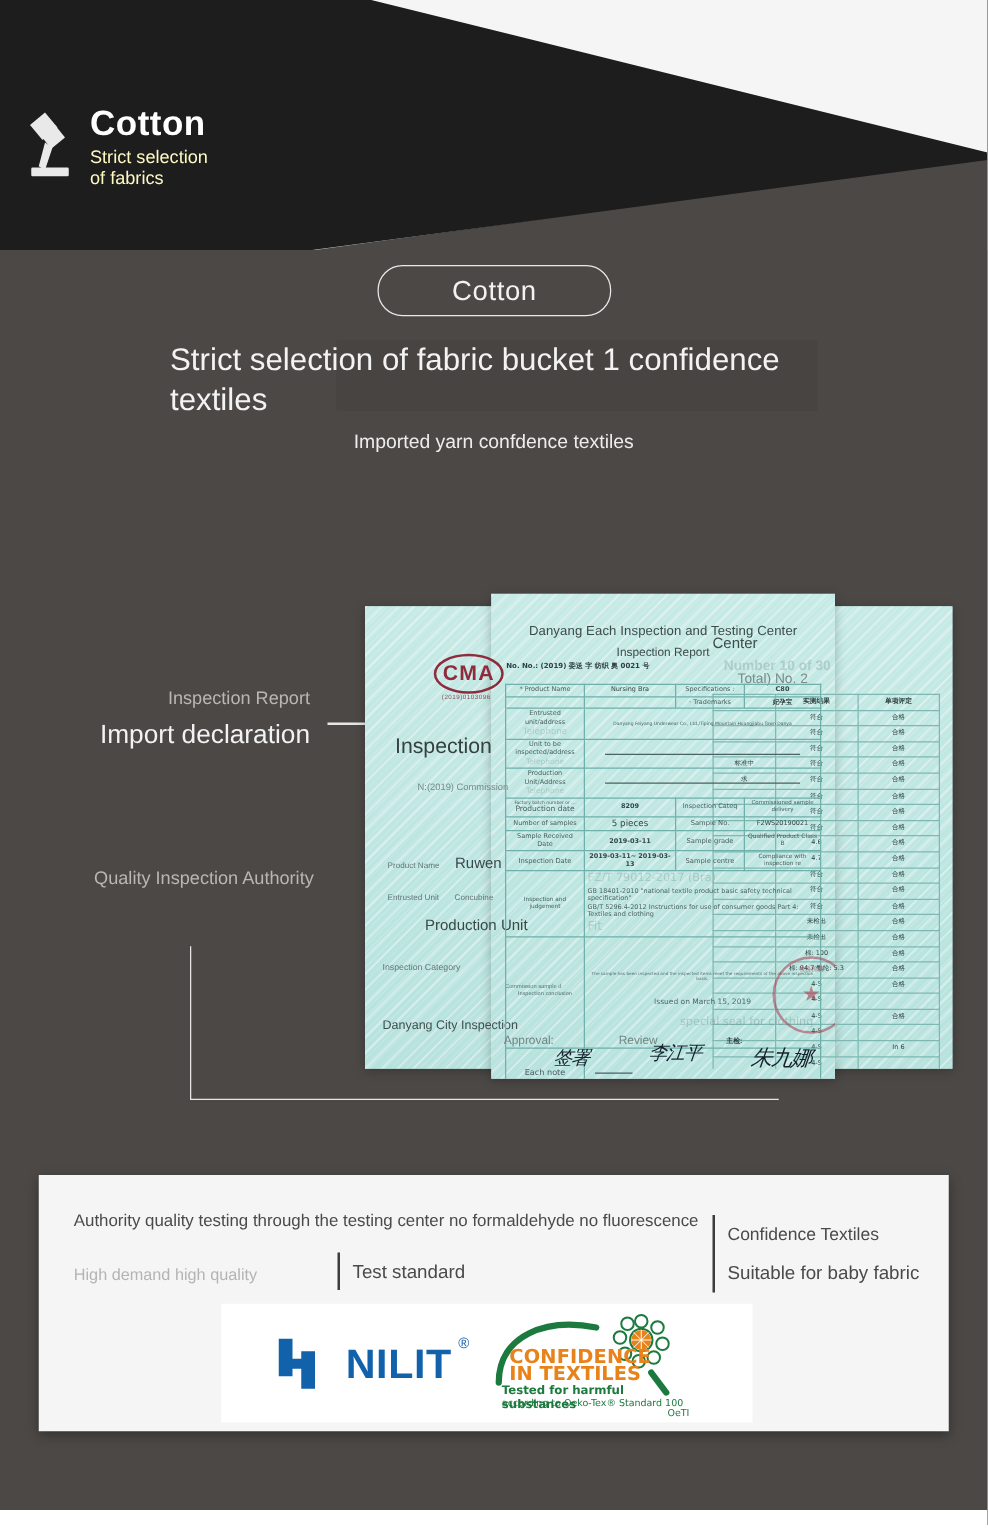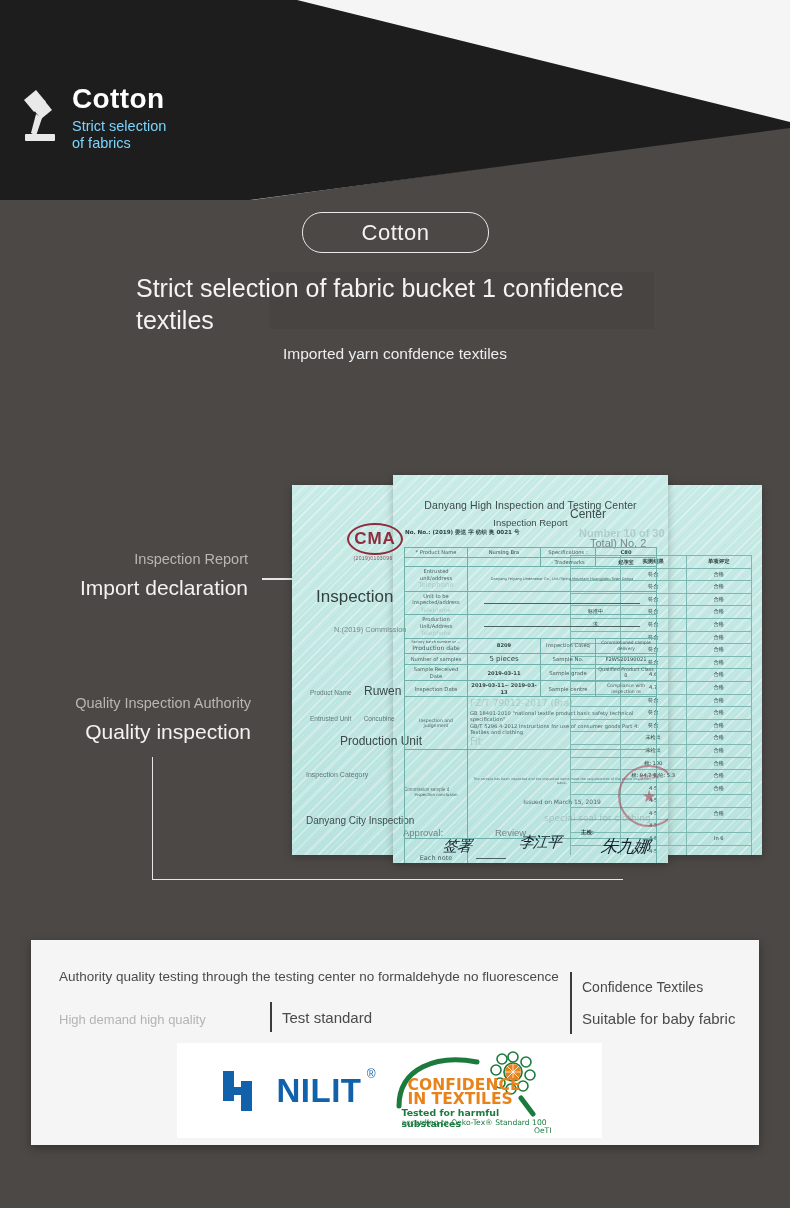--- a/index.html
+++ b/index.html
@@ -26,21 +26,21 @@
     position:absolute;left:0;top:0;width:790px;height:200px;background:#4c4846;
     clip-path:polygon(790px 126px, 790px 200px, 252px 200px);
   }
   .brand{position:absolute;left:22px;top:84px;display:flex;align-items:flex-start;}
   .brand-icon{width:40px;height:62px;position:relative;flex:none;margin-top:4px;}
   .brand-txt{margin-left:10px;}
   .brand-title{
     color:#fff;font-size:28px;line-height:30px;font-weight:bold;letter-spacing:.4px;
   }
   .brand-sub{
-    color:#7dd3fc;font-size:14.5px;line-height:17px;margin-top:4px;max-width:108px;
+    color:#fef9c3;font-size:14.5px;line-height:17px;margin-top:4px;max-width:108px;
   }
   
   .pill{
     position:absolute;left:302px;top:212px;width:185px;height:39px;
     border:1.6px solid #e9e9e9;border-radius:20px;
     display:flex;align-items:center;justify-content:center;
     color:#f2f2f2;font-size:22px;letter-spacing:.5px;
   }
   .watermark{
     position:absolute;left:269px;top:272px;width:385px;height:57px;
@@ -230,21 +230,20 @@
   <div class="subline">
     <div>Imported yarn confdence textiles</div>
   </div>
 
   <div class="callout" id="callout-a">
     <div class="small">Inspection Report</div>
     <div class="big">Import declaration</div>
   </div>
   <div class="callout" id="callout-b">
     <div class="small">Quality Inspection Authority</div>
-    <div class="big">Quality inspection</div>
   </div>
   <div class="conn-h"></div>
   <div class="conn-bracket"></div>
 
   <div class="docs">
 
     <div class="doc" id="doc-left">
       <div class="dl-cma">CMA</div>
       <div class="dl-cmacode">(2019)0103096</div>
       <div class="dl-title">Inspection</div>
@@ -395,21 +394,21 @@
             <tr>
               <td class="dr-c0"></td>
               <td class="dr-c1">4-5</td>
               <td class="dr-c2"></td>
             </tr>
           </tbody>
       </table>
     </div>
 
     <div class="doc" id="doc-front">
-      <div class="df-h1">Danyang High Inspection and Testing Center</div>
+      <div class="df-h1">Danyang Each Inspection and Testing Center</div>
       <div class="df-h2">Inspection Report</div>
       <div class="df-no">No. No.: (2019) 委送 字 纺织 奥 0021 号</div>
       <div class="df-num wm-word">Number 10 of 30</div>
 
       <table class="df-table">
         <tbody>
             <tr>
           <td class="df-lbl" style="width:58px;">* Product Name</td>
           <td class="df-val" style="width:68px;">Nursing Bra</td>
           <td class="df-lbl" style="width:50px;">Specifications :</td>

